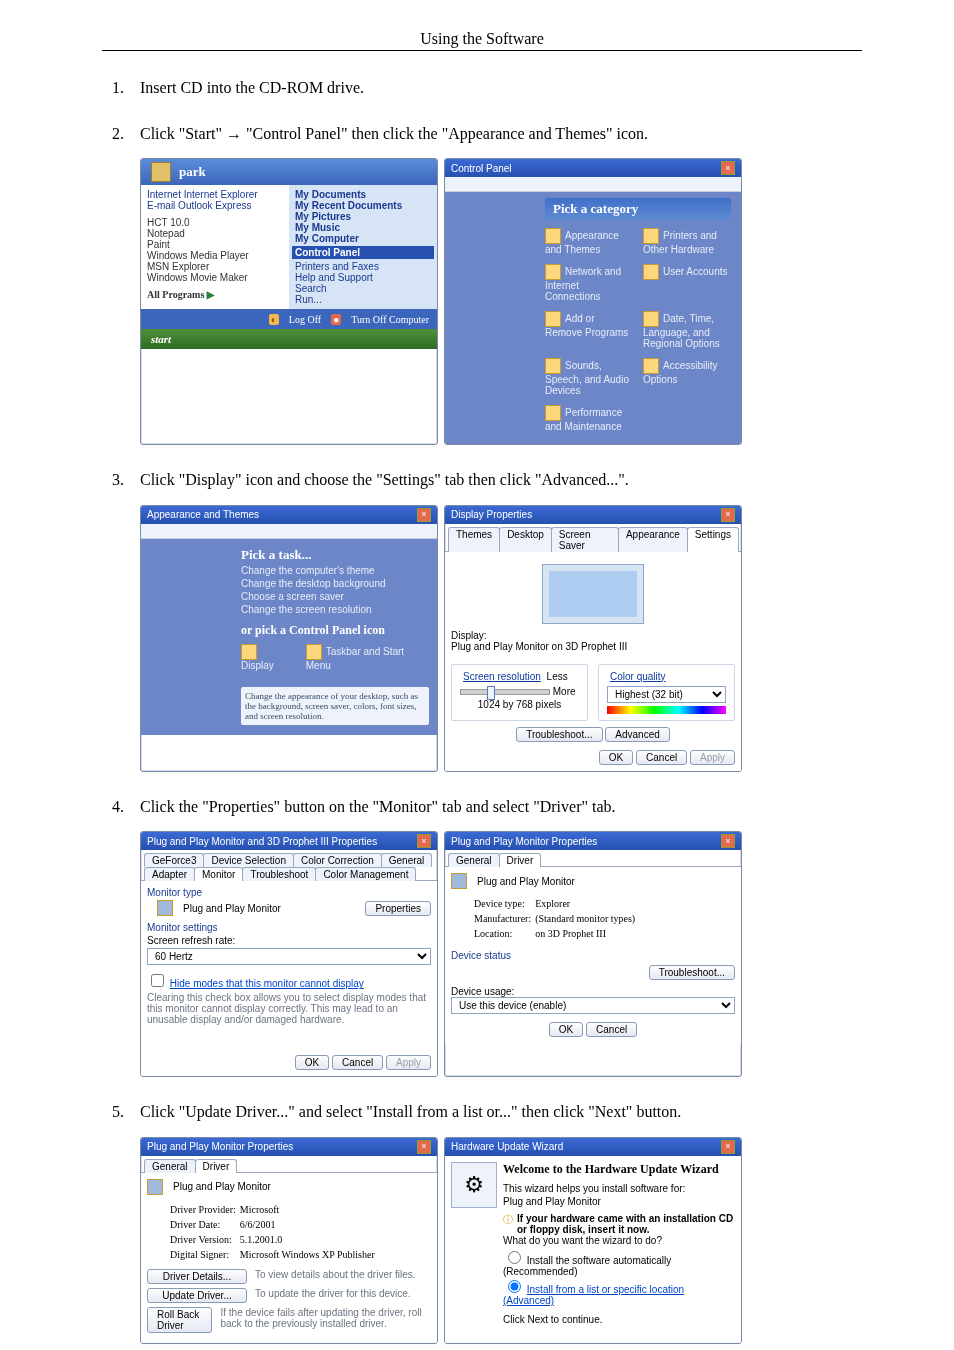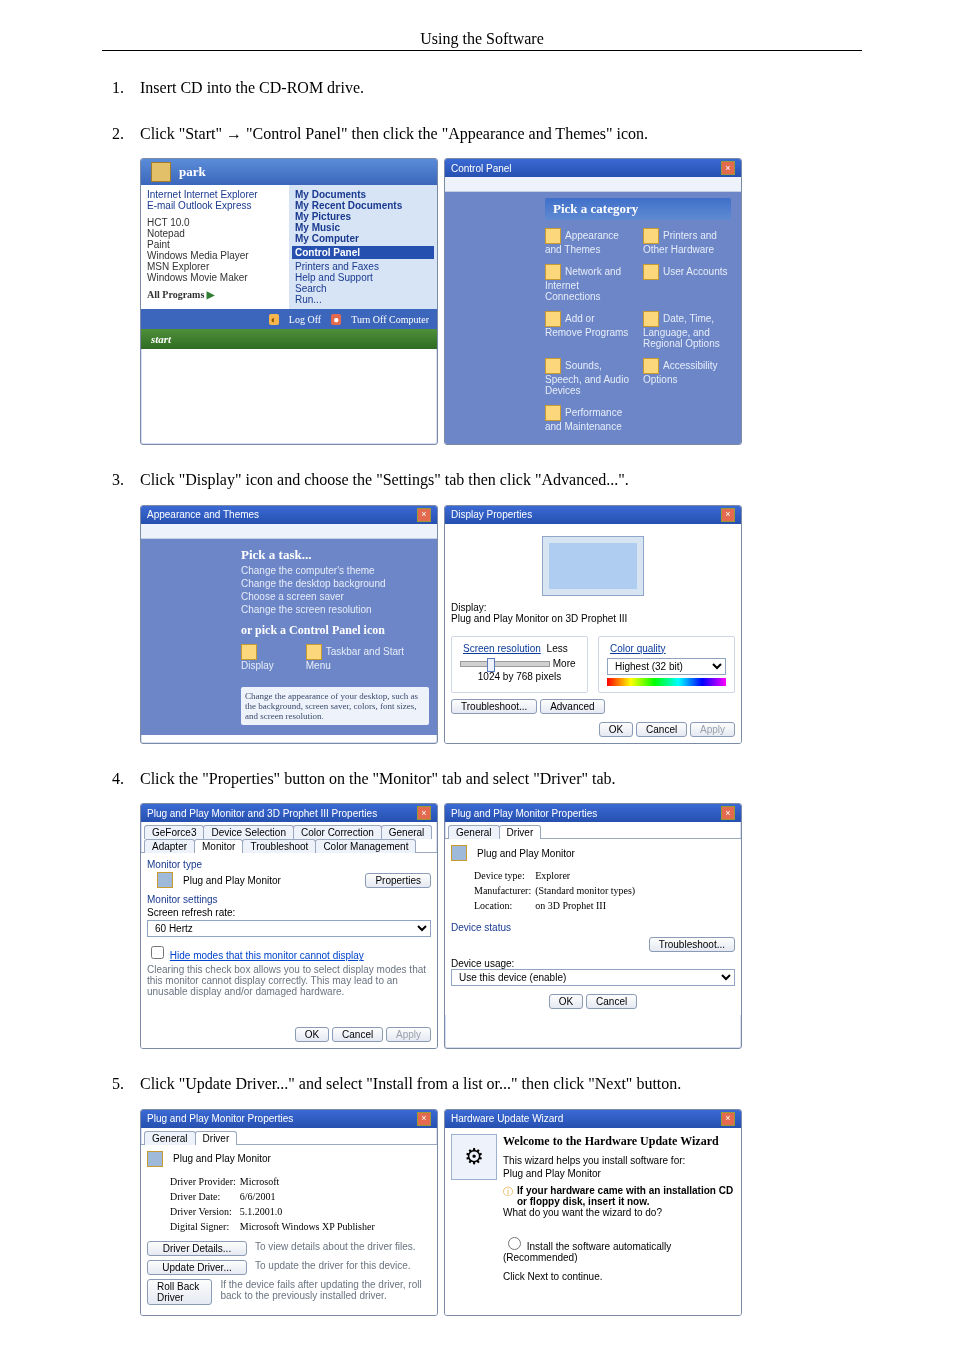--- a/index.html
+++ b/index.html
@@ -136,38 +136,45 @@
               <div style="background:#eef2fb;color:#3a4a6b;font:9px Tahoma;padding:4px;border-radius:2px;margin-top:14px;width:180px">Change the appearance of your desktop, such as the background, screen saver, colors, font sizes, and screen resolution.</div>
             </div>
           </div>
         </div>
 
         <div class="panel" style="width:296px">
           <div class="titlebar">
               <span>Display Properties</span>
               <span class="x">×</span>
             </div>
+          <div class="tab-strip">
+            <span class="tab">Themes</span>
+            <span class="tab">Desktop</span>
+            <span class="tab">Screen Saver</span>
+            <span class="tab">Appearance</span>
+            <span class="tab active">Settings</span>
+          </div>
           <div class="panel-body">
             <div class="monbox"></div>
             <div style="margin-top:4px"><span>Display:</span><br><span>Plug and Play Monitor on 3D Prophet III</span></div>
             <div style="display:flex;gap:10px;margin-top:6px">
               <div class="grp" style="flex:1">
                 <div class="grp-title link">Screen resolution</div>
                 <span>Less</span>
                 <span class="slider"></span>
                 <span>More</span>
                 <div style="text-align:center;margin-top:2px">1024 by 768 pixels</div>
               </div>
               <div class="grp" style="flex:1">
                 <div class="grp-title link">Color quality</div>
                 <select class="fake" style="width:100%"><option>Highest (32 bit)</option></select>
                 <div style="height:8px;margin-top:3px;background:linear-gradient(90deg,red,yellow,lime,cyan,blue,magenta)"></div>
               </div>
             </div>
-            <div style="text-align:left;margin-top:6px">
+            <div style="text-align:center;margin-top:6px">
               <span class="btn">Troubleshoot...</span>
               <span class="btn">Advanced</span>
             </div>
             <div style="text-align:right;margin-top:8px">
               <span class="btn">OK</span>
               <span class="btn">Cancel</span>
               <span class="btn" style="color:#9aa1ad">Apply</span>
             </div>
           </div>
         </div>
@@ -321,21 +328,22 @@
             </div>
             <div style="flex:1">
               <div style="font:bold 12px Tahoma;color:#000">Welcome to the Hardware Update Wizard</div>
               <div style="margin-top:6px">This wizard helps you install software for:</div>
               <div style="margin:2px 0 6px 0">Plug and Play Monitor</div>
               <div style="display:flex;gap:4px;align-items:flex-start">
                   <span style="color:#e0a22f">ⓘ</span>
                   <span style="font-weight:bold">If your hardware came with an installation CD or floppy disk, insert it now.</span>
                 </div>
               <div style="">What do you want the wizard to do?</div>
-              <div style="margin-top:16px"><input type="radio" name="r" style=""> <span>Install the software automatically (Recommended)</span></div>
+              <div style="margin-top:2px"><input type="radio" name="r" style=""> <span>Install the software automatically (Recommended)</span></div>
+              <div><input type="radio" name="r" checked="" style=""> <span class="link">Install from a list or specific location (Advanced)</span></div>
               <div style="margin-top:8px">Click Next to continue.</div>
             </div>
           </div>
 
         </div>
       </div>
     </li>
 
   </ol>
 

